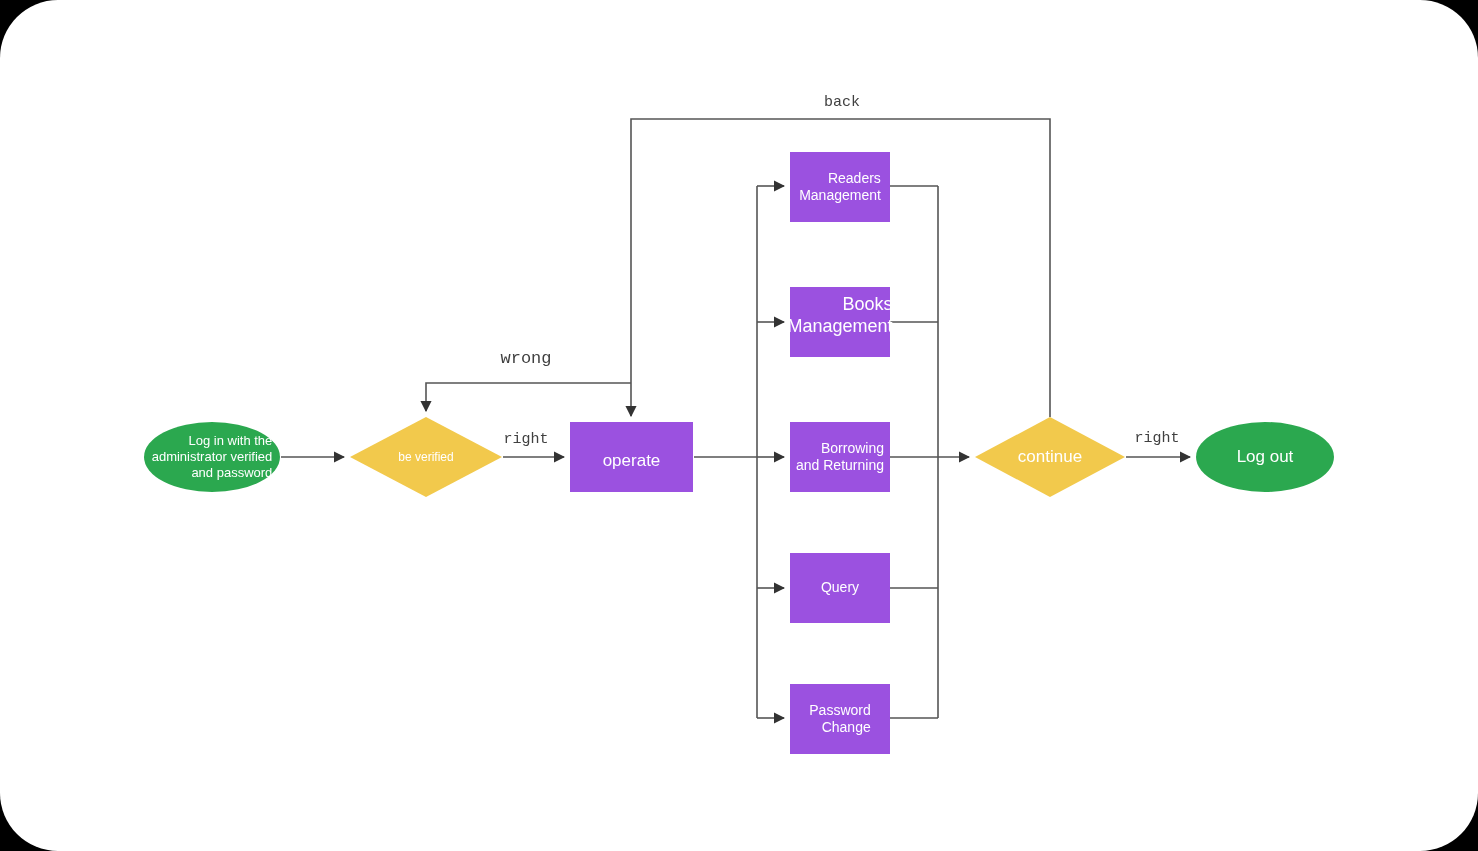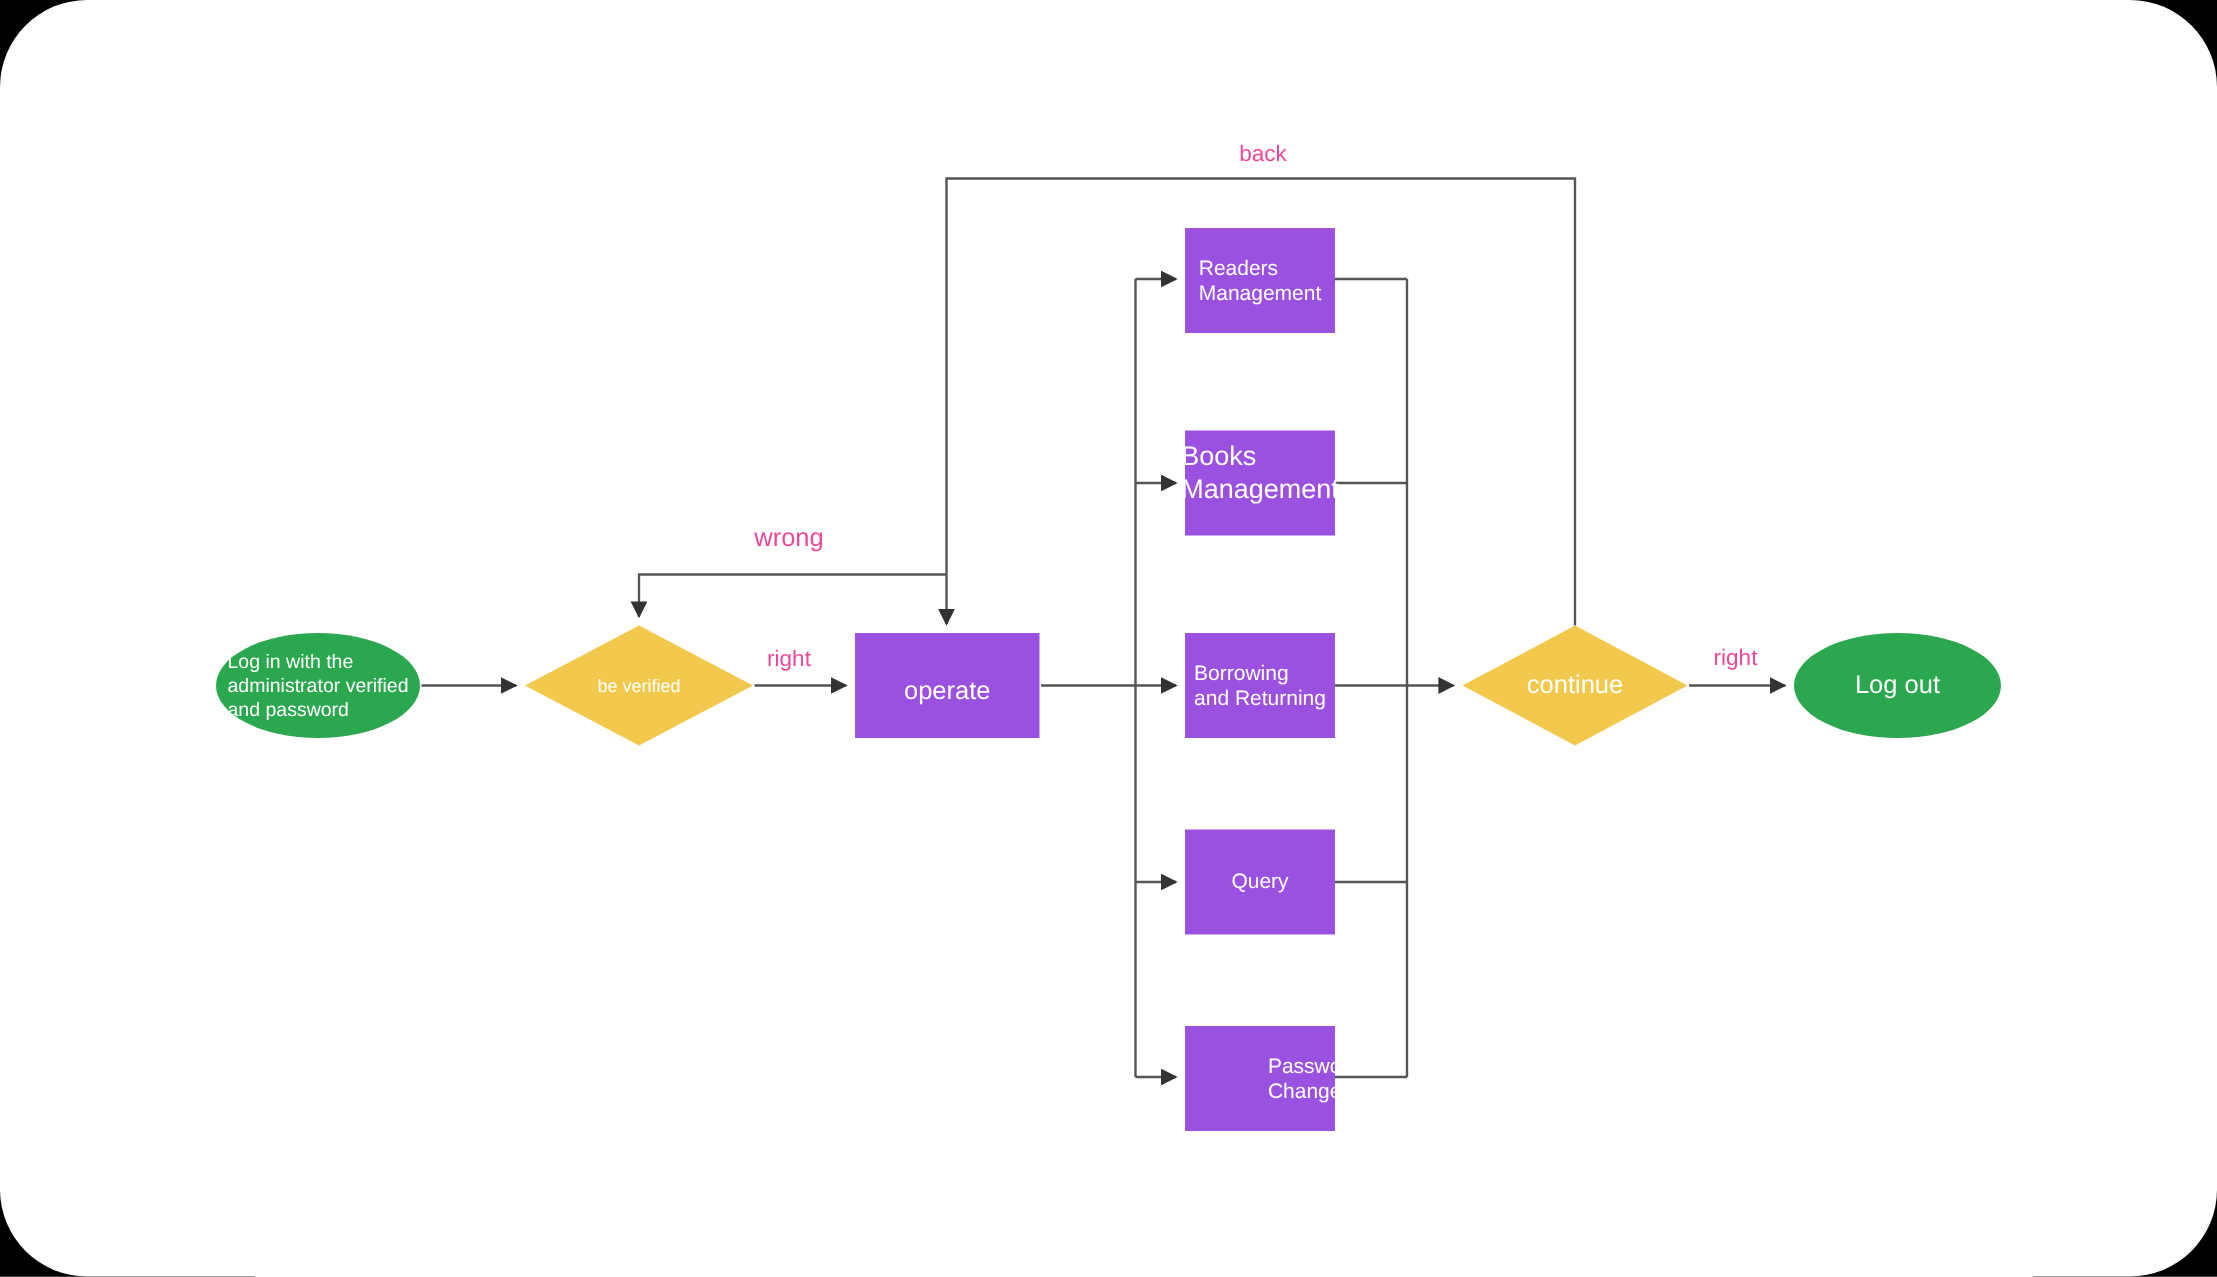--- a/index.html
+++ b/index.html
@@ -25,37 +25,38 @@
   #diagram {
     position: absolute;
     left: 0;
     top: 0;
     width: 1478px;
     height: 851px;
   }
   .node-label {
     position: absolute;
     color: #ffffff;
-    text-align: left;
+    text-align: right;
     line-height: 1.22;
     pointer-events: none;
     white-space: pre-line;
     display: flex;
     align-items: center;
     justify-content: center;
   }
   .edge-label {
     position: absolute;
-    color: #ec4899;
+    color: #404040;
     text-align: right;
     font-size: 15px;
     line-height: 1.2;
     display: flex;
     align-items: center;
     justify-content: center;
+    font-family: Liberation Mono, monospace;
   }
 </style>
 </head>
 <body>
 
 <div id="canvas">
 
   <svg id="diagram" viewBox="0 0 1478 851">
     <defs>
       <marker id="arrow" viewBox="0 0 10 10" refX="9" refY="5" markerWidth="7" markerHeight="7" orient="auto-start-reverse">
@@ -130,21 +131,21 @@
 Management</div>
 
   <div class="node-label" style="left:780px; top:287px; width:120px; height:58px; font-size:18px;">Books
 Management</div>
 
   <div class="node-label" style="left:778px; top:422px; width:124px; height:70px; font-size:14px;">Borrowing
 and Returning</div>
 
   <div class="node-label" style="left:790px; top:553px; width:100px; height:70px; font-size:14px;border-radius:13px;">Query</div>
 
-  <div class="node-label" style="left:790px; top:684px; width:100px; height:70px; font-size:14px;padding-left:36px;">Password
+  <div class="node-label" style="left:790px; top:684px; width:100px; height:70px; font-size:14px;">Password
 Change</div>
 
   <div class="node-label" style="left:975px; top:417px; width:150px; height:80px; font-size:17px;">continue</div>
 
   <div class="node-label" style="left:1196px; top:422px; width:138px; height:70px; font-size:17px;">Log out</div>
 
   <div class="edge-label" style="left:812px; top:93px; width:60px; height:20px;">back</div>
 
   <div class="edge-label" style="left:492px; top:348px; width:68px; height:22px; font-size:17px;">wrong</div>
 

